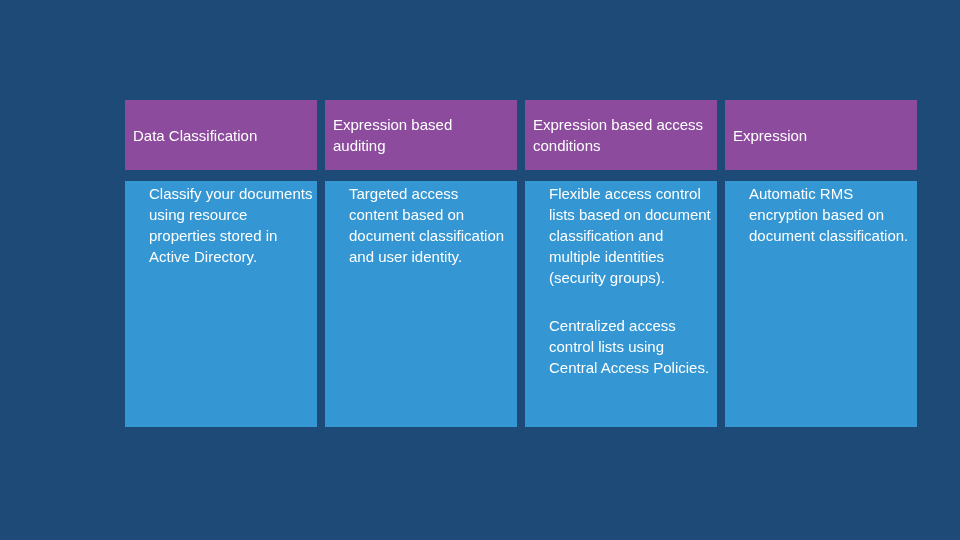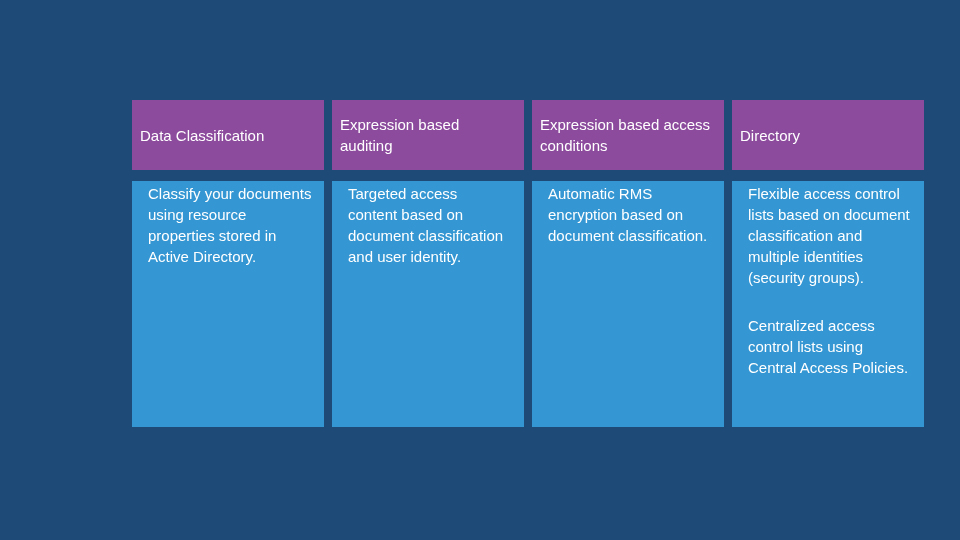--- a/index.html
+++ b/index.html
@@ -13,21 +13,21 @@
     background: #1E4A78;
     font-family: "Liberation Sans", sans-serif;
   }
   .slide {
     position: relative;
     width: 960px;
     height: 540px;
   }
   .feature-grid {
     position: absolute;
-    left: 95px;
+    left: 88px;
     top: 100px;
     width: 792px;
     height: 327px;
     display: grid;
     grid-template-columns: repeat(4, 192px);
     grid-template-rows: 70px 246px;
     column-gap: 8px;
     row-gap: 11px;
     padding-left: 37px;
   }
@@ -44,21 +44,21 @@
   }
   .cell {
     background: #3496D2;
     color: #FFFFFF;
     padding: 2px 2px 0 8px;
     font-size: 15px;
     line-height: 21px;
     overflow: hidden;
   }
   .cell p {
-    margin: 0 0 27px 8px;
+    margin: 0 0 27px 16px;
     white-space: pre-line;
   }
   .cell p:last-child {
     margin-bottom: 0;
   }
 </style>
 </head>
 <body>
 
 <div class="slide">
@@ -69,45 +69,45 @@
     </div>
     <div class="hdr">
       <span>Expression based
 auditing</span>
     </div>
     <div class="hdr">
       <span>Expression based access
 conditions</span>
     </div>
     <div class="hdr">
-      <span>Directory</span>
+      <span>Expression</span>
     </div>
 
     <div class="cell">
       <p>Classify your documents
 using resource
 properties stored in
 Active Directory.</p>
     </div>
     <div class="cell">
       <p>Targeted access
 content based on
 document classification
 and user identity.</p>
     </div>
     <div class="cell">
-      <p>Automatic RMS
-encryption based on
-document classification.</p>
-    </div>
-    <div class="cell">
       <p>Flexible access control
 lists based on document
 classification and
 multiple identities
 (security groups).</p>
       <p>Centralized access
 control lists using
 Central Access Policies.</p>
     </div>
+    <div class="cell">
+      <p>Automatic RMS
+encryption based on
+document classification.</p>
+    </div>
 
   </div>
 </div>
 
 </body></html>

